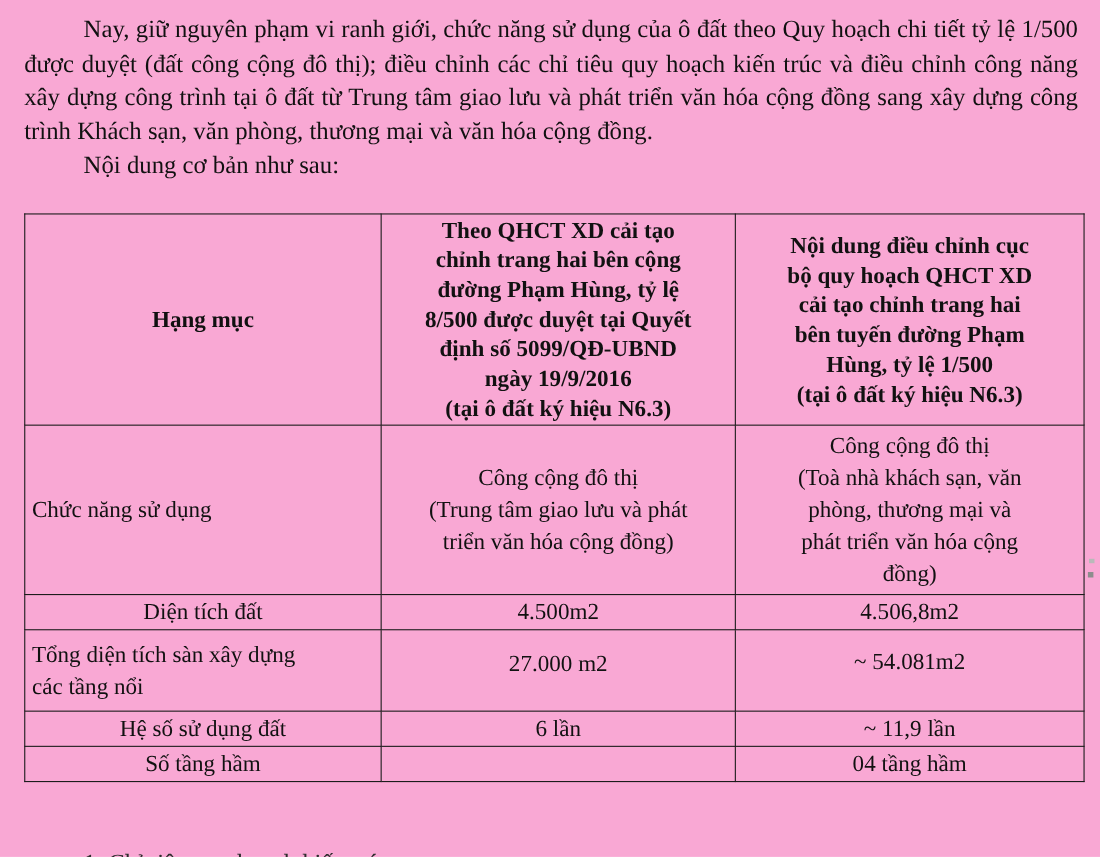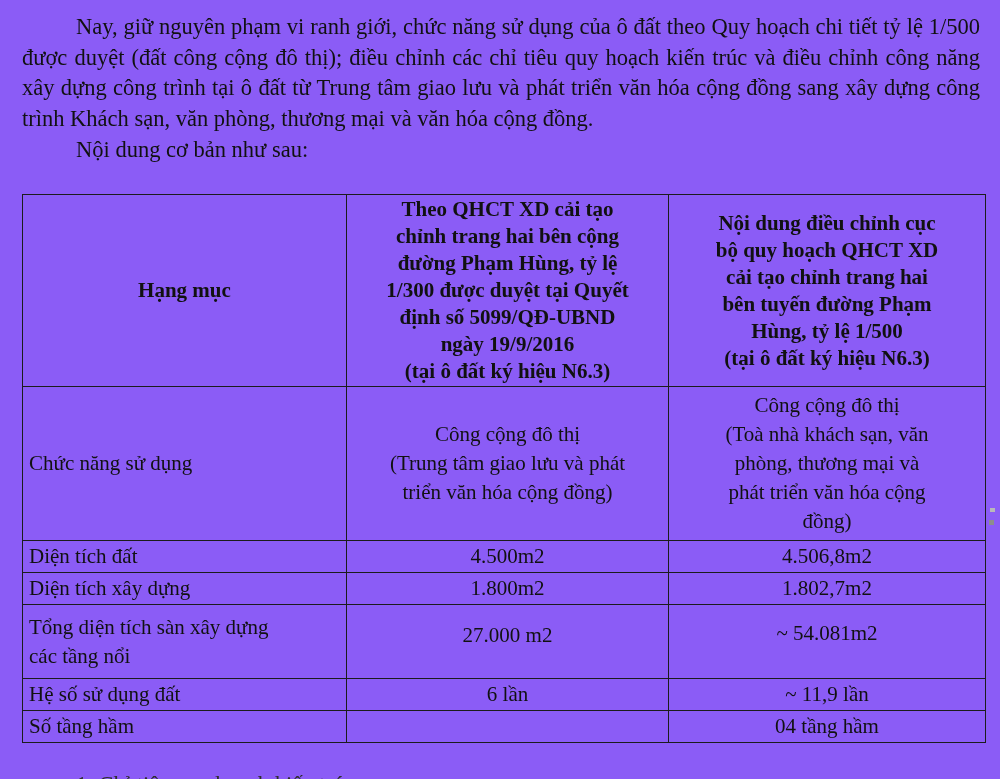--- a/index.html
+++ b/index.html
@@ -11,21 +11,21 @@
   body {
     font-family: "Liberation Serif", "DejaVu Serif", serif;
     color: #0a0a0a;
     -webkit-font-smoothing: none;
   }
   #page {
     position: relative;
     width: 1000px;
     height: 779px;
     overflow: hidden;
-    background: #8b5cf6;
+    background: #f9a8d4;
   }
 
   
   .prose {
     position: absolute;
     left: 22px;
     top: 12px;
     width: 958px;
     font-size: 22.5px;
     line-height: 30.5px;
@@ -77,21 +77,21 @@
   td.val {
     text-align: center;
     line-height: 29px;
   }
   td.val.multi { line-height: 29px; padding: 4px 8px; margin-top: 48px; }
 
   .r-func td { height: 138px; }
   .r-func td.val { vertical-align: middle; }
   .r-func td.label { vertical-align: middle; }
 
-  .r-single td { height: 28px; }
+  .r-single td { height: 28px; text-align: center; }
   .r-floor td  { height: 56px; }
 
   
   .speck {
     position: absolute;
     background: #b9b9b9;
     width: 5px;
     height: 4px;
   }
   .speck.s1 { left: 990px; top: 508px; }
@@ -128,21 +128,21 @@
         <col class="c-old">
         <col class="c-new">
     </colgroup>
     <tbody>
       <tr>
         <td class="head item-head">Hạng mục</td>
         <td class="head">
           <span>Theo QHCT XD cải tạo</span><br>
           <span>chỉnh trang hai bên cộng</span><br>
           <span>đường Phạm Hùng, tỷ lệ</span><br>
-          <span>1/300 được duyệt tại Quyết</span><br>
+          <span>8/500 được duyệt tại Quyết</span><br>
           <span>định số 5099/QĐ-UBND</span><br>
           <span>ngày 19/9/2016</span><br>
           <span>(tại ô đất ký hiệu N6.3)</span>
         </td>
         <td class="head">
           <span>Nội dung điều chỉnh cục</span><br>
           <span>bộ quy hoạch QHCT XD</span><br>
           <span>cải tạo chỉnh trang hai</span><br>
           <span>bên tuyến đường Phạm</span><br>
           <span>Hùng, tỷ lệ 1/500</span><br>
@@ -165,25 +165,20 @@
           <span>đồng)</span>
         </td>
       </tr>
 
       <tr class="r-single">
         <td class="label">Diện tích đất</td>
         <td class="val">4.500m2</td>
         <td class="val">4.506,8m2</td>
       </tr>
 
-      <tr class="r-single">
-        <td class="label">Diện tích xây dựng</td>
-        <td class="val">1.800m2</td>
-        <td class="val">1.802,7m2</td>
-      </tr>
 
 
       <tr class="r-floor">
         <td class="label">
           <span>Tổng diện tích sàn xây dựng</span><br>
           <span>các tầng nổi</span>
         </td>
         <td class="val" style="vertical-align:top;padding-top:16px;">27.000 m2</td>
         <td class="val" style="vertical-align:top;padding-top:14px;">~ 54.081m2</td>
       </tr>

